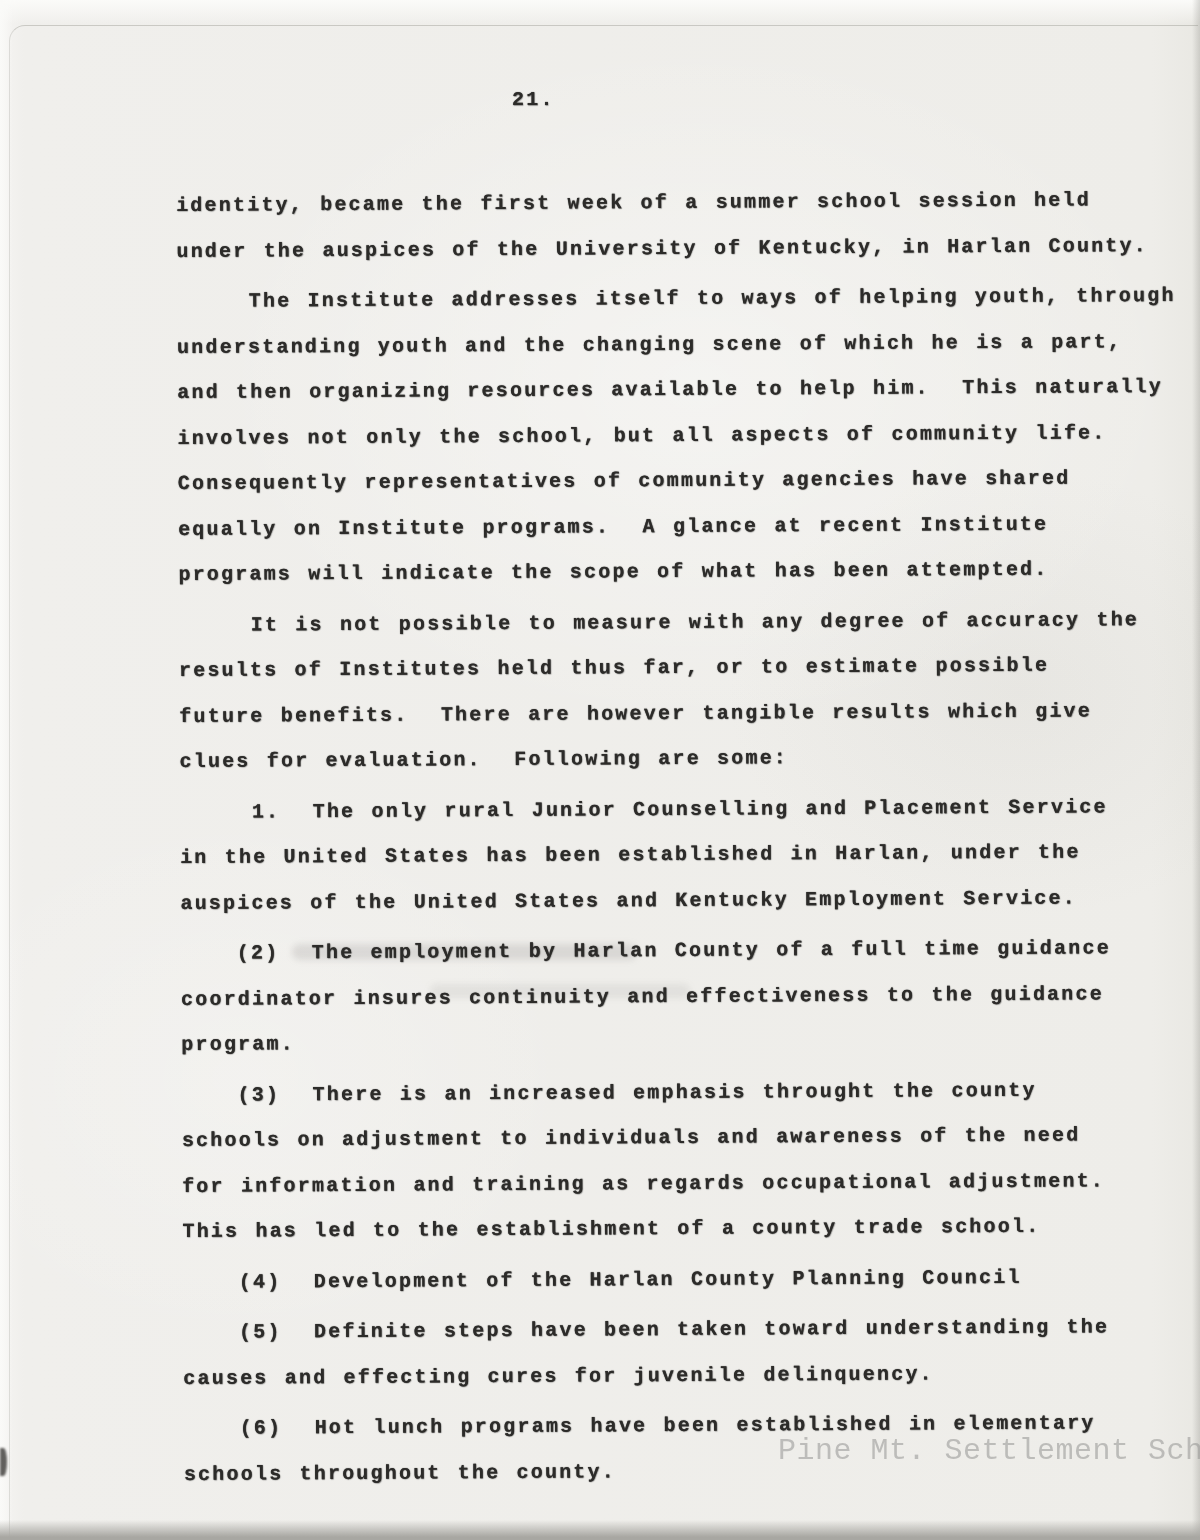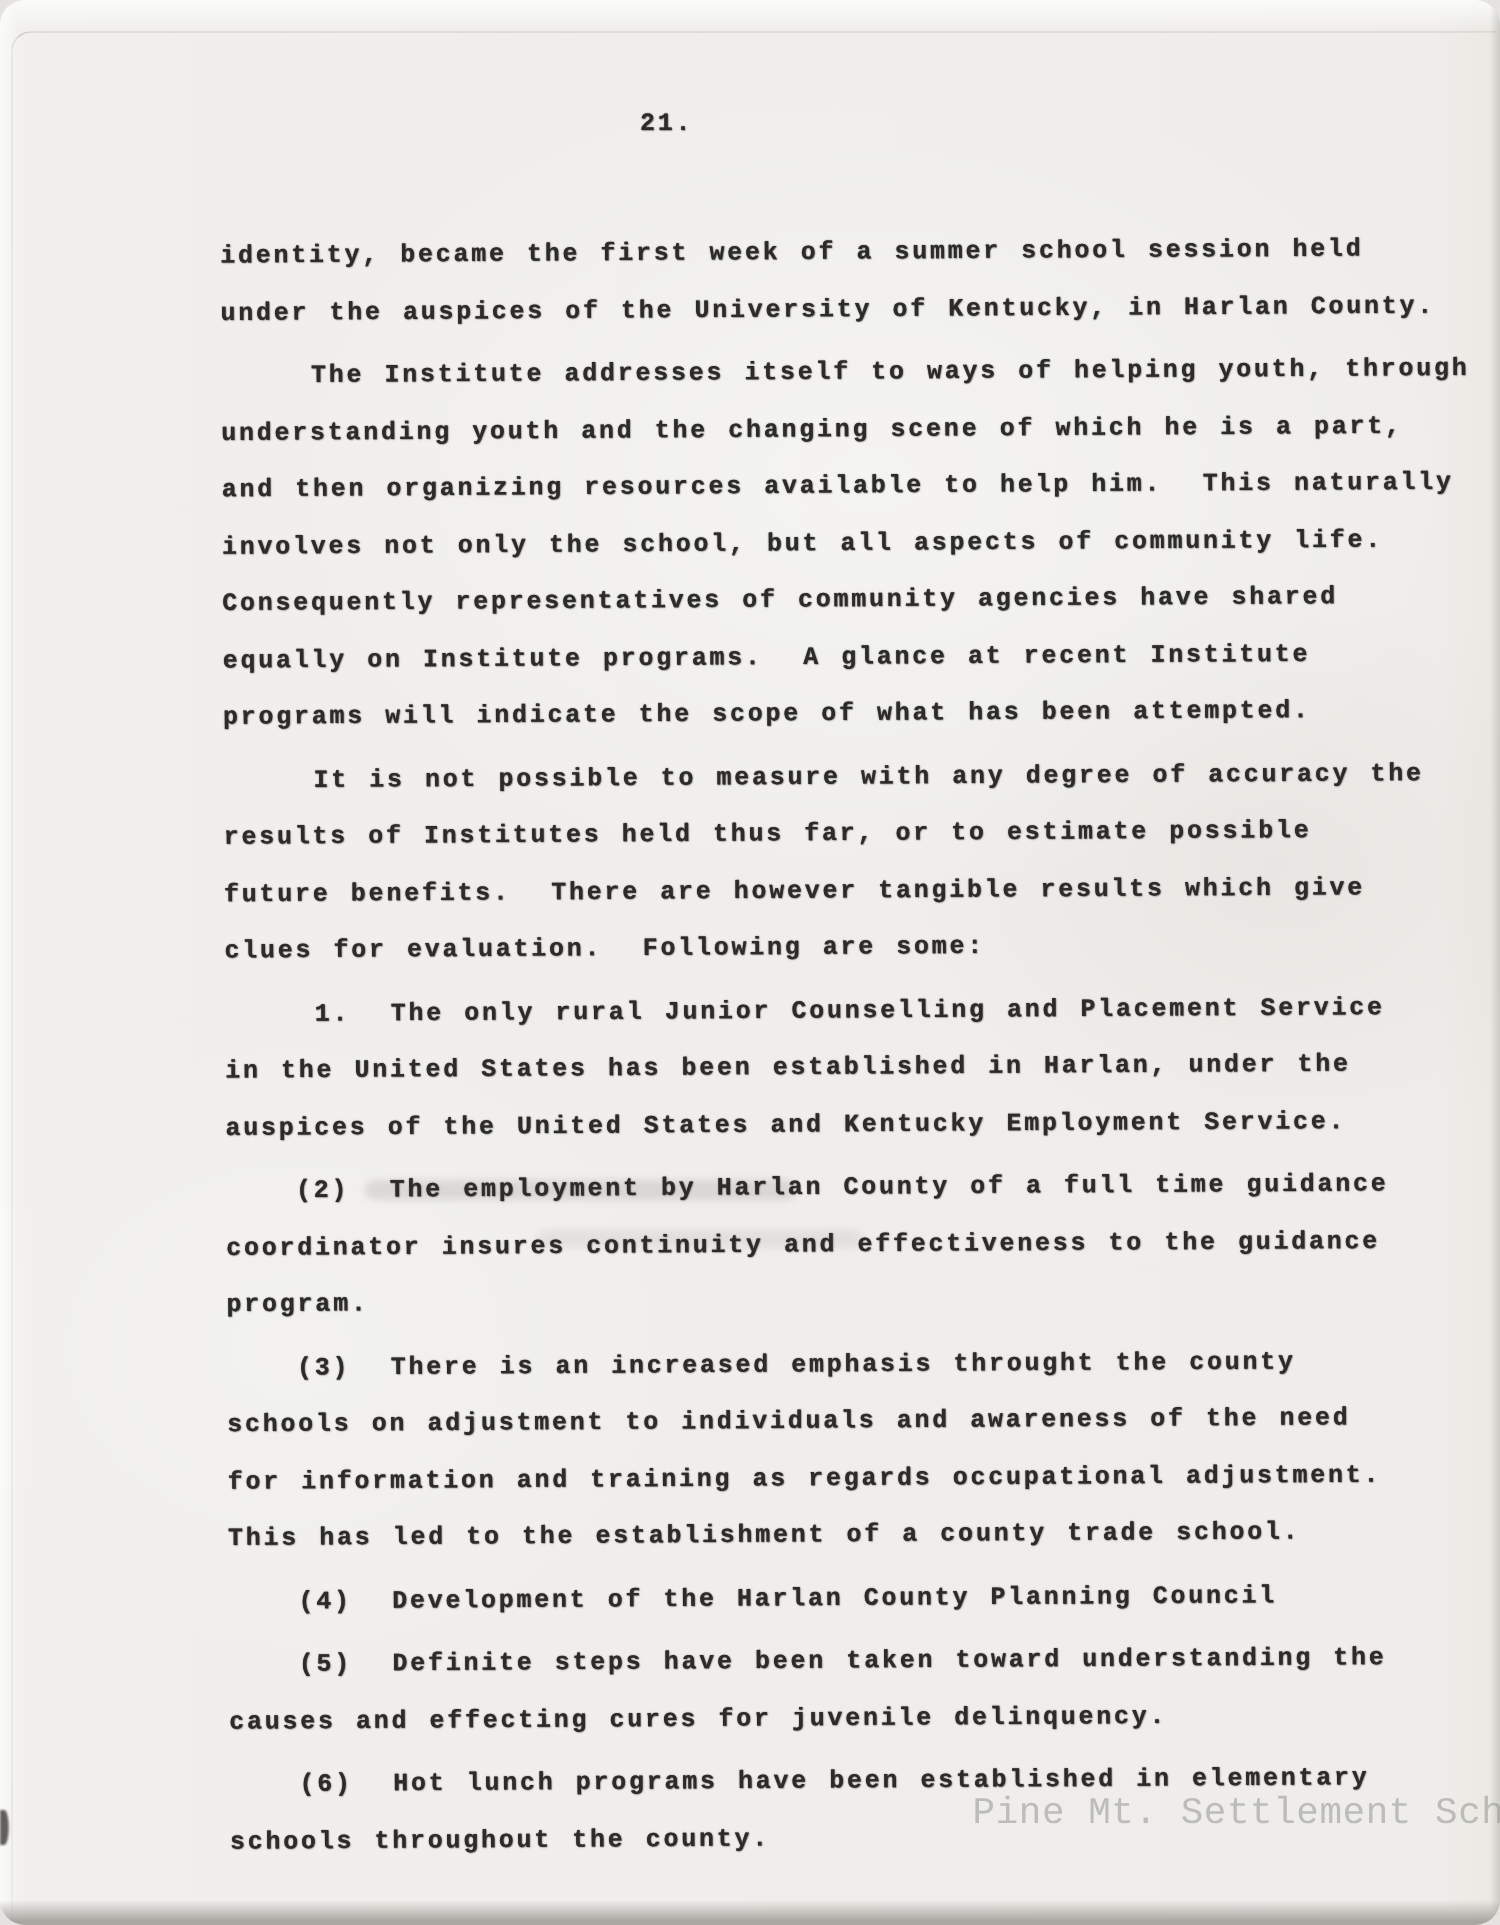--- a/index.html
+++ b/index.html
@@ -8,21 +8,20 @@
     background:#e4e3e0;
     font-family:"Liberation Mono","DejaVu Sans Mono",monospace;
   }
   .page {
     position:relative; width:1200px; height:1540px; overflow:hidden;
     background:
       radial-gradient(ellipse 700px 500px at 58% 25%, rgba(255,255,255,0.35), rgba(255,255,255,0) 70%),
       radial-gradient(ellipse 500px 400px at 20% 70%, rgba(255,255,255,0.20), rgba(255,255,255,0) 70%),
       radial-gradient(ellipse 420px 320px at 85% 45%, rgba(190,188,182,0.14), rgba(190,188,182,0) 70%),
       linear-gradient(90deg,#f5f4f2 0%, #f0efec 2%, #eeede9 96%, #e9e8e3 100%);
-    border-radius: 20px;
   }
   
   .edge-left   { position:absolute; left:0; top:0; width:13px; height:1540px; background:linear-gradient(90deg,#fafaf8,rgba(250,250,248,0)); }
   .edge-top    { position:absolute; left:0; top:0; width:1200px; height:24px; background:linear-gradient(#fbfbf9,rgba(251,251,249,0)); }
   .edge-bottom { position:absolute; left:0; bottom:0; width:1200px; height:20px; background:linear-gradient(rgba(157,156,150,0),#a8a7a2 85%); }
   .edge-right  { position:absolute; right:0; top:0; width:8px; height:1540px; background:linear-gradient(270deg,rgba(150,149,144,0.35),rgba(150,149,144,0)); }
   .paper-corner {
     position:absolute; left:9px; top:25px; width:1188px; height:1512px;
     border-top:1px solid rgba(140,140,133,0.38);
     border-left:1px solid rgba(160,160,153,0.30);

